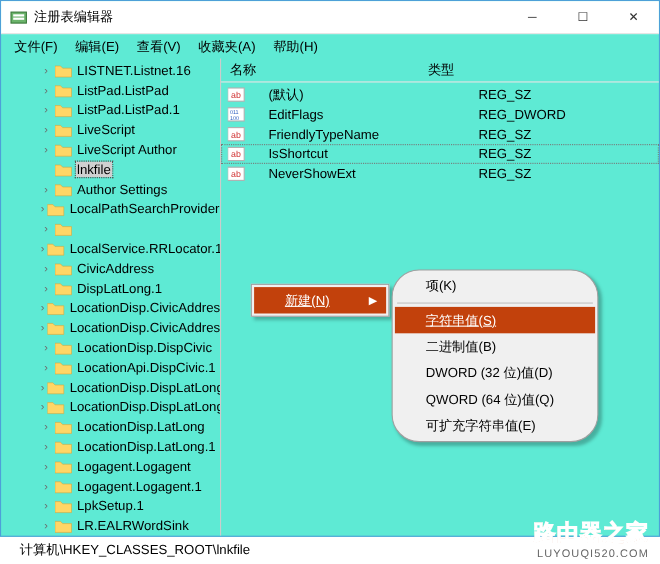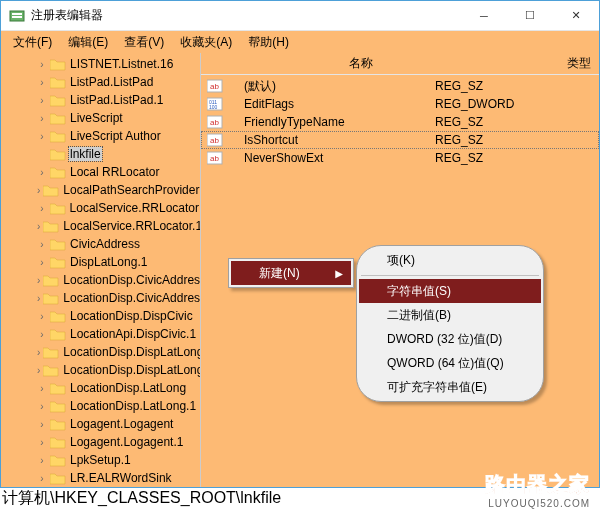--- a/index.html
+++ b/index.html
@@ -1,51 +1,51 @@
 <!DOCTYPE html>
 <html><head>
 <meta charset="utf-8">
 <style>
 * { margin:0; padding:0; box-sizing:border-box; font-family:"Microsoft YaHei","SimSun",sans-serif; }
 body { width:600px; height:513px; overflow:hidden; background:#fff; position:relative; }
 
-.window { width:600px; height:488px; border:1px solid #4da0d8; display:flex; flex-direction:column; background:#fdba74; }
+.window { width:600px; height:488px; border:1px solid #4da0d8; display:flex; flex-direction:column; background:#5eead4; }
 .titlebar { height:30px; background:#fff; display:flex; align-items:center; padding:0 0 0 8px; border-bottom:1px solid #e5e5e5; }
 .titlebar .icon { width:16px; height:16px; margin-right:6px; }
 .titlebar .title { flex:1; font-size:12px; }
 .winbtn { width:46px; height:30px; display:flex; align-items:center; justify-content:center; font-size:11px; color:#333; }
 .winbtn.close { color:#333; }
 
 .menubar { height:22px; display:flex; padding:0 4px; font-size:12px; align-items:center; }
 .menuitem { padding:2px 8px; }
 
 .content { flex:1; display:flex; overflow:hidden; }
 .tree { width:200px; border-right:1px solid #ccc; overflow:hidden; font-size:12px; padding-top:2px; }
 .tree-row { display:flex; align-items:center; height:18px; padding-left:36px; gap:3px; white-space:nowrap; }
 .tree-row .chev { width:10px; display:inline-flex; color:#6b6b6b; font-size:10px; justify-content:center; }
 .tree-row .fold { width:16px; height:14px; }
 .tree-row.sel .label { background:#d0d0d0; outline:1px dotted #555; padding:0 1px; }
 .tree-row .label { padding:0 1px; }
 
 .listpane { flex:1; display:flex; flex-direction:column; }
-.listhead { height:22px; display:flex; border-bottom:1px solid #e5e5e5; font-size:12px; align-items:center;text-align:right; }
+.listhead { height:22px; display:flex; border-bottom:1px solid #e5e5e5; font-size:12px; align-items:center; }
 .listhead .col { padding:2px 8px; }
 .c1 { width:180px; } .c2 { flex:1; }
 .listrows { flex:1; font-size:12px; padding-top:2px; }
 .listrow { height:18px; display:flex; align-items:center; padding-left:6px; gap:21px; }
 .listrow.sel { outline:1px dotted #777; outline-offset:-1px; }
 .vicon { width:16px; height:14px; display:inline-flex; align-items:center; justify-content:center; }
 
-.statusbar { position:absolute; bottom:4px; left:2px; font-size:16px; }
+.statusbar { position:absolute; bottom:4px; left:18px; font-size:12px; }
 
 .ctxmenu { position:absolute; background:#f0f0f0; border:1px solid #a0a0a0; box-shadow:3px 3px 3px rgba(0,0,0,.25); font-size:12px; padding:2px; }
 .ctx1 { left:228px; top:258px; width:126px; }
 .ctx2 { left:356px; top:245px; width:188px;border-radius:25px; }
 .ctxrow { height:24px; display:flex; align-items:center; padding:0 20px 0 28px; position:relative; }
-.ctxrow.hi { background:#7f1d1d; color:#fff; }
+.ctxrow.hi { background:#c2410c; color:#fff;text-decoration:underline; }
 .ctxrow .arrow { position:absolute; right:8px; font-size:10px; }
 
 .watermark { position:absolute; right:10px; bottom:4px; text-align:right; font-family:Arial,sans-serif; pointer-events:none; }
 .watermark .big { font-size:20px; font-weight:900; color:#c2410c; letter-spacing:1px; -webkit-text-stroke:1px #fff; }
 .watermark .small { font-size:10px; color:#666; letter-spacing:1px; }
 
 
 .fold svg polygon { fill:#ffd666; stroke:#d9a436; stroke-width:.5; }
 </style>
 </head>
@@ -116,35 +116,34 @@
           <span class="fold"><svg width="16" height="14" viewBox="0 0 16 14">
               <polygon points="0,3 5,3 7,5 15,5 15,13 0,13"></polygon>
             </svg></span>
           <span class="label">lnkfile</span>
         </div>
         <div class="tree-row">
           <span class="chev">›</span>
           <span class="fold"><svg width="16" height="14" viewBox="0 0 16 14">
               <polygon points="0,3 5,3 7,5 15,5 15,13 0,13"></polygon>
             </svg></span>
-          <span class="label">Local RRLocator</span>
+          <span class="label">Author Settings</span>
         </div>
         <div class="tree-row">
           <span class="chev">›</span>
           <span class="fold"><svg width="16" height="14" viewBox="0 0 16 14">
               <polygon points="0,3 5,3 7,5 15,5 15,13 0,13"></polygon>
             </svg></span>
           <span class="label">LocalPathSearchProvider</span>
         </div>
         <div class="tree-row">
           <span class="chev">›</span>
           <span class="fold"><svg width="16" height="14" viewBox="0 0 16 14">
               <polygon points="0,3 5,3 7,5 15,5 15,13 0,13"></polygon>
             </svg></span>
-          <span class="label">LocalService.RRLocator</span>
         </div>
         <div class="tree-row">
           <span class="chev">›</span>
           <span class="fold"><svg width="16" height="14" viewBox="0 0 16 14">
               <polygon points="0,3 5,3 7,5 15,5 15,13 0,13"></polygon>
             </svg></span>
           <span class="label">LocalService.RRLocator.1</span>
         </div>
         <div class="tree-row">
           <span class="chev">›</span>

